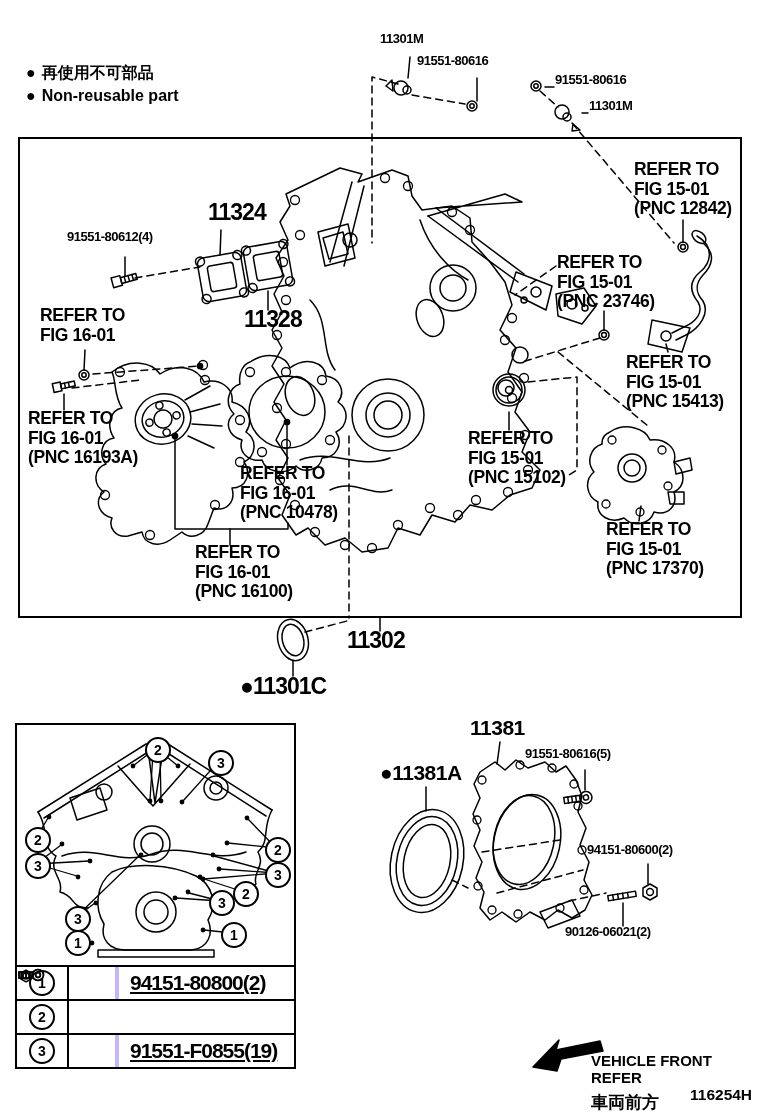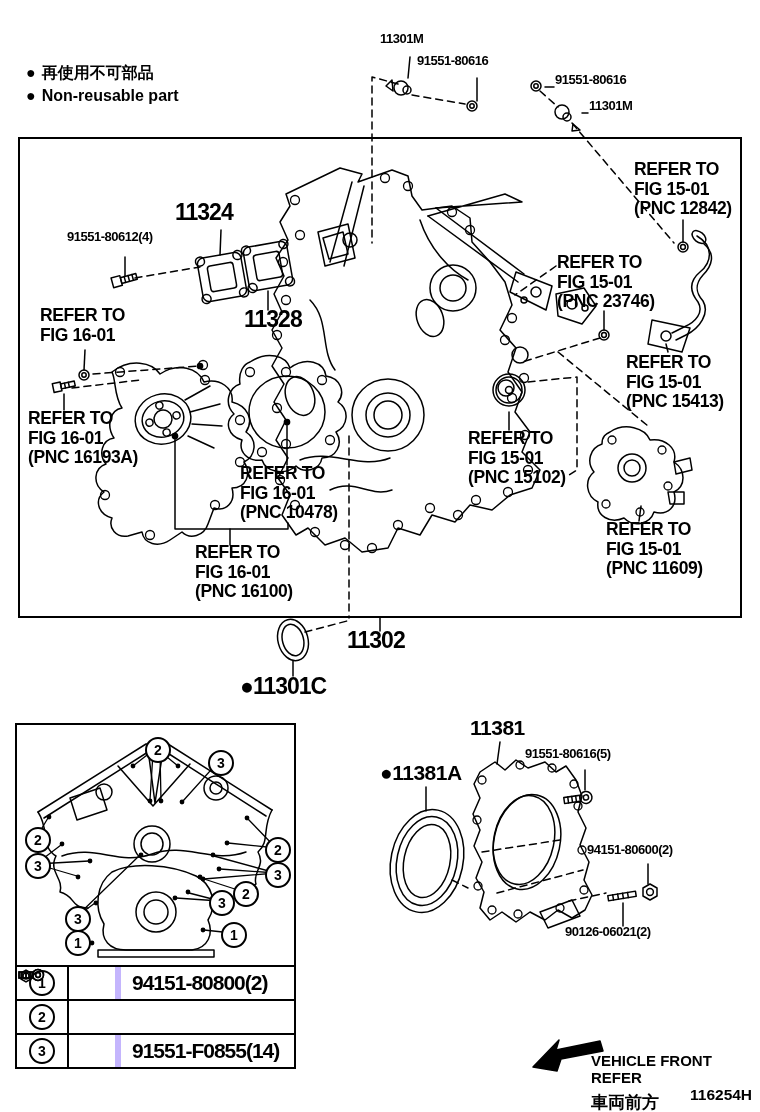--- a/index.html
+++ b/index.html
@@ -15,22 +15,22 @@
   .legend .row{display:flex;align-items:center;gap:6px;}
   .mainbox{position:absolute;left:18px;top:137px;width:720px;height:477px;border:2px solid #000;}
   .mapbox{position:absolute;left:15px;top:723px;width:277px;height:240px;border:2px solid #000;}
   .ftable{position:absolute;left:15px;top:965px;width:277px;height:100px;border:2px solid #000;
           display:flex;flex-direction:column;}
   .frow{flex:1;display:flex;align-items:stretch;}
   .frow + .frow{border-top:2px solid #000;}
   .fcell{display:flex;align-items:center;justify-content:center;}
   .fc1{width:50px;}
   .fc2{width:46px;border-left:2px solid #000;}
-  .fc3{flex:1;border-left:6px solid #c4b5fd;justify-content:flex-start;padding-left:11px;
-       font-weight:bold;font-size:21px;letter-spacing:-1px;}
+  .fc3{flex:1;border-left:4px solid #c4b5fd;justify-content:flex-start;padding-left:11px;
+       font-weight:bold;font-size:21px;letter-spacing:-1px;text-decoration:underline;}
   .cnum{width:22px;height:22px;border:2px solid #000;border-radius:50%;background:#fff;
         display:flex;align-items:center;justify-content:center;
         font-weight:bold;font-size:14px;line-height:1;}
   .cnum.abs{position:absolute;}
   .dir{position:absolute;font-weight:bold;}
   .docnum{position:absolute;left:690px;top:1086px;font-weight:bold;font-size:15.5px;letter-spacing:0;}
 </style>
 </head>
 <body>
 
@@ -421,21 +421,21 @@
     <div class="row">
       <span>●</span>
       <span>Non-reusable part</span>
     </div>
   </div>
 
   <div class="lbl pn19" style="left:380px;top:32px">11301M</div>
   <div class="lbl pn19" style="left:417px;top:54px">91551-80616</div>
   <div class="lbl pn19" style="left:555px;top:73px">91551-80616</div>
   <div class="lbl pn19" style="left:589px;top:99px">11301M</div>
-  <div class="lbl pn23" style="left:175px;top:200px">11324</div>
+  <div class="lbl pn23" style="left:208px;top:200px">11324</div>
   <div class="lbl pn19" style="left:67px;top:230px">91551-80612(4)</div>
   <div class="lbl pn23" style="left:244px;top:307px">11328</div>
   <div class="lbl pn23" style="left:347px;top:628px">11302</div>
   <div class="lbl pn23" style="left:240px;top:674px">
     <span>●</span><span>11301C</span>
   </div>
   <div class="lbl pn21" style="left:470px;top:717px">11381</div>
   <div class="lbl pn21" style="left:380px;top:762px">
     <span>●</span><span>11381A</span>
   </div>
@@ -478,21 +478,21 @@
     <div>(PNC 15413)</div>
   </div>
   <div class="co" style="left:468px;top:429px">
     <div>REFER TO</div>
     <div>FIG 15-01</div>
     <div>(PNC 15102)</div>
   </div>
   <div class="co" style="left:606px;top:520px">
     <div>REFER TO</div>
     <div>FIG 15-01</div>
-    <div>(PNC 11609)</div>
+    <div>(PNC 17370)</div>
   </div>
 
   <div class="cnum abs" style="left:145px;top:737px">2</div>
   <div class="cnum abs" style="left:208px;top:750px">3</div>
   <div class="cnum abs" style="left:25px;top:827px">2</div>
   <div class="cnum abs" style="left:25px;top:853px">3</div>
   <div class="cnum abs" style="left:265px;top:837px">2</div>
   <div class="cnum abs" style="left:265px;top:862px">3</div>
   <div class="cnum abs" style="left:233px;top:881px">2</div>
   <div class="cnum abs" style="left:209px;top:890px">3</div>
@@ -537,21 +537,21 @@
       <div class="fcell fc2">
         <svg width="30" height="16" viewBox="0 0 30 16">
           <g fill="none" stroke="#000" stroke-width="1.5">
             <rect x="2" y="5" width="14" height="6"></rect>
               <path d="M5,5 L5,11 M9,5 L9,11 M13,5 L13,11"></path>
             <circle cx="21" cy="8" r="5.5"></circle>
               <circle cx="21" cy="8" r="2.4"></circle>
           </g>
         </svg>
       </div>
-      <div class="fcell fc3">91551-F0855(14)</div>
+      <div class="fcell fc3">91551-F0855(19)</div>
     </div>
   </div>
 
   <div class="dir" style="left:591px;top:1091px;font-size:17px">車両前方</div>
   <div class="dir" style="left:591px;top:1052px;font-size:15px">VEHICLE FRONT REFER</div>
   <div class="docnum">116254H</div>
 
 </div>
 
 </body></html>

